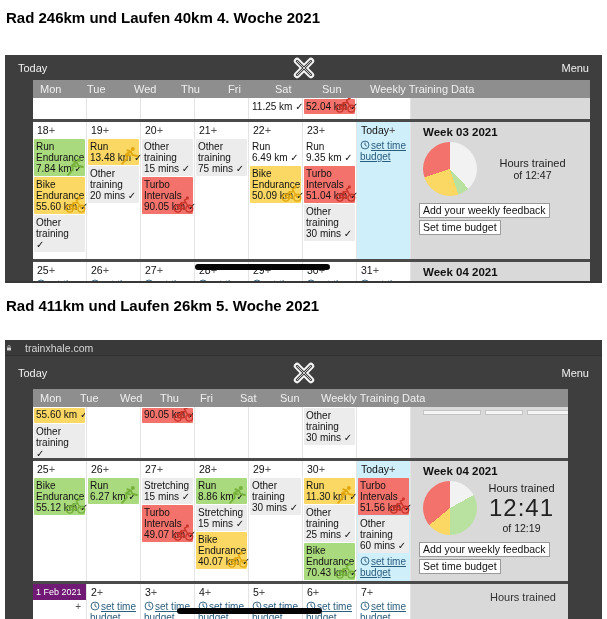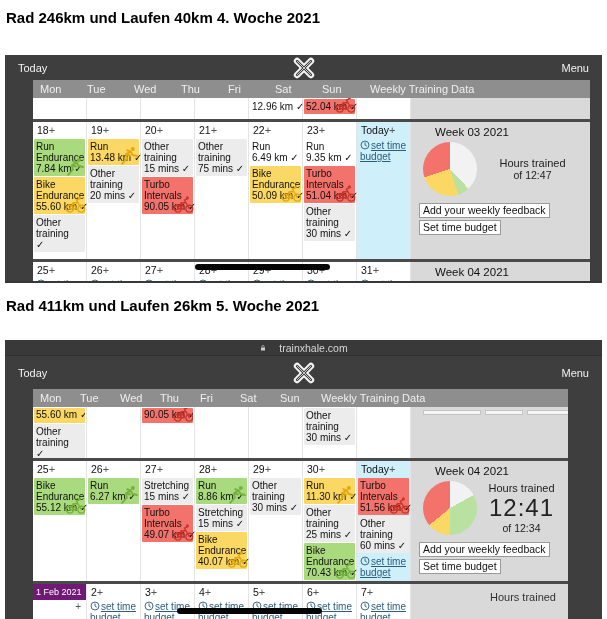--- a/index.html
+++ b/index.html
@@ -2,21 +2,21 @@
 <html><head>
 <meta charset="utf-8">
 <style>
   html,body{margin:0;padding:0;background:#fff}
   body{width:607px;font-family:"Liberation Sans",sans-serif;color:#111;overflow-x:hidden}
   .heading{font-size:15px;margin:9px 6px 0;font-weight:700;color:#000}
   #h2{margin-top:14px}
   .window{position:relative;margin:29px 5px 0;background:#3e3e3e;overflow:hidden;box-sizing:border-box}
   #shot1{height:228px;border-bottom:2px solid #383838}
   #shot2{height:281px;margin-top:26px}
-  .urlbar{height:15px;display:flex;align-items:center;justify-content:center;gap:12px;background:#393939;color:#d6d6d6;font-size:10.5px;border-bottom:1px solid #303030}
+  .urlbar{height:15px;display:flex;align-items:center;gap:12px;background:#393939;color:#d6d6d6;font-size:10.5px;border-bottom:1px solid #303030}
   .lockicon{width:8px;height:8px}
   .topbar{position:relative;display:flex;align-items:center;justify-content:space-between;color:#f1f1f1;font-size:11px;padding:0 13px}
   #shot1 .topbar{height:25px}
   #shot2 .topbar{height:33px}
   .logo{position:absolute;left:50%;top:50%;transform:translate(-50%,-50%);width:26px;height:26px;display:block}
   .logo svg{width:100%;height:100%;display:block}
   .tbtn{cursor:default}
   .content{background:#fff;margin-left:28px}
   #shot1 .content{margin-right:12px}
   #shot2 .content{margin-right:34px}
@@ -47,21 +47,21 @@
   .entry.cut{height:12px;overflow:hidden;padding-top:1px}
   .eiconwrap{position:absolute;right:-1px;bottom:-1px;width:21px;height:21px;pointer-events:none}
   .eiconwrap svg{width:100%;height:100%;display:block}
   .stb{padding:2px 3px;color:#2b5d7d;font-size:10px;line-height:11px}
   .stb .txt{text-decoration:underline}
   .strow{padding:1px 3px;color:#2b5d7d;font-size:10px;line-height:11px}
   .strow .txt{text-decoration:underline}
   .plusrow{text-align:right;padding:1px 5px;color:#555}
   .clock{width:10px;height:10px;vertical-align:-1px;margin-right:1px}
   .panel{flex:1;background:#d9d9d9;padding:3px 6px 3px 8px;box-sizing:border-box;font-size:10.5px;position:relative}
-  .ptitle{font-weight:normal;font-size:11.5px;color:#111;margin:1px 16px 2px}
+  .ptitle{font-weight:bold;font-size:11.5px;color:#111;margin:1px 4px 2px}
   .prow{display:flex;align-items:center}
   .pie{width:54px;height:54px;border-radius:50%;margin:2px 4px 2px 4px;flex:none}
   .pright{flex:1;text-align:center}
   .hlabel{font-size:11px;color:#222}
   .hbig{font-size:24px;letter-spacing:1px;color:#222}
   .hof{font-size:10.5px;color:#222}
   .pbtns{margin-top:5px}
   .pbtn{display:table;background:#fff;border:1px solid #9a9a9a;padding:0 3px;margin:2px 0;font-size:10.5px;line-height:13px;color:#111}
   .hlabel-right{text-align:right;font-size:11px;margin-top:4px;padding-right:6px;color:#333}
   .ghostrow{display:flex;gap:4px;margin:0 0 2px 4px}
@@ -98,21 +98,21 @@
         <span class="dh">Sun</span>
         <span class="weeklyhdr">Weekly Training Data</span>
     </div>
   <div class="weekrow noborder" id="s1spill">
         <div class="daycol"></div>
         <div class="daycol"></div>
         <div class="daycol"></div>
         <div class="daycol"></div>
         <div class="daycol">
           <div class="entry white">
-            <div class="ev">12.96 km ✓</div>
+            <div class="ev">11.25 km ✓</div>
           </div>
         </div>
         <div class="daycol">
           <div class="entry red">
             <div class="ev">52.04 km ✓</div>
             <span class="eiconwrap">
               <svg viewBox="0 0 26 24">
                 <circle cx="5.8" cy="17.2" r="4.2" stroke="#c9352a" stroke-width="1.7" fill="none"></circle>
                 <circle cx="20.2" cy="17.2" r="4.2" stroke="#c9352a" stroke-width="1.7" fill="none"></circle>
                 <path d="M5.8 17.2 L10.3 9.8 H16 L20.2 17.2 M10.3 9.8 L13.8 17.2 H5.8 M16 9.8 L14 6.5 L16.8 5.2" stroke="#c9352a" stroke-width="1.7" fill="none" stroke-linecap="round" stroke-linejoin="round"></path>
@@ -592,21 +592,21 @@
               <path d="M12 6.8 V12 L15.6 14.4" stroke="currentColor" stroke-width="2.2" fill="none" stroke-linecap="round"></path>
             </svg><span class="txt">set time budget</span></div>
         </div>
         <div class="panel">
           <div class="ptitle">Week 04 2021</div>
           <div class="prow">
             <div class="pie" style="background: conic-gradient(rgb(242, 242, 242) 0%, rgb(242, 242, 242) 17%, rgb(185, 226, 161) 17%, rgb(185, 226, 161) 50%, rgb(251, 215, 99) 50%, rgb(251, 215, 99) 64%, rgb(243, 114, 107) 64%, rgb(243, 114, 107) 100%);"></div>
             <div class="pright">
               <div class="hlabel">Hours trained</div>
               <div class="hbig">12:41</div>
-              <div class="hof">of 12:34</div>
+              <div class="hof">of 12:19</div>
             </div>
           </div>
           <div class="pbtns">
             <div class="pbtn">Add your weekly feedback</div>
             <div class="pbtn">Set time budget</div>
           </div>
         </div>
       </div>
       <div class="weekrow w5">
         <div class="daycol">

